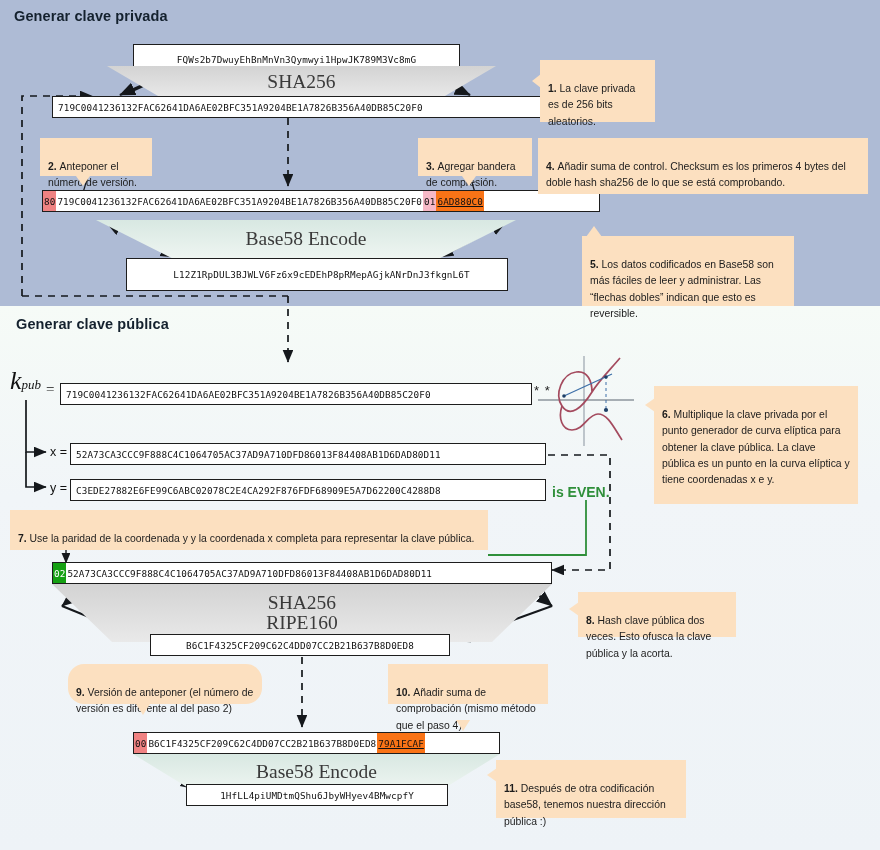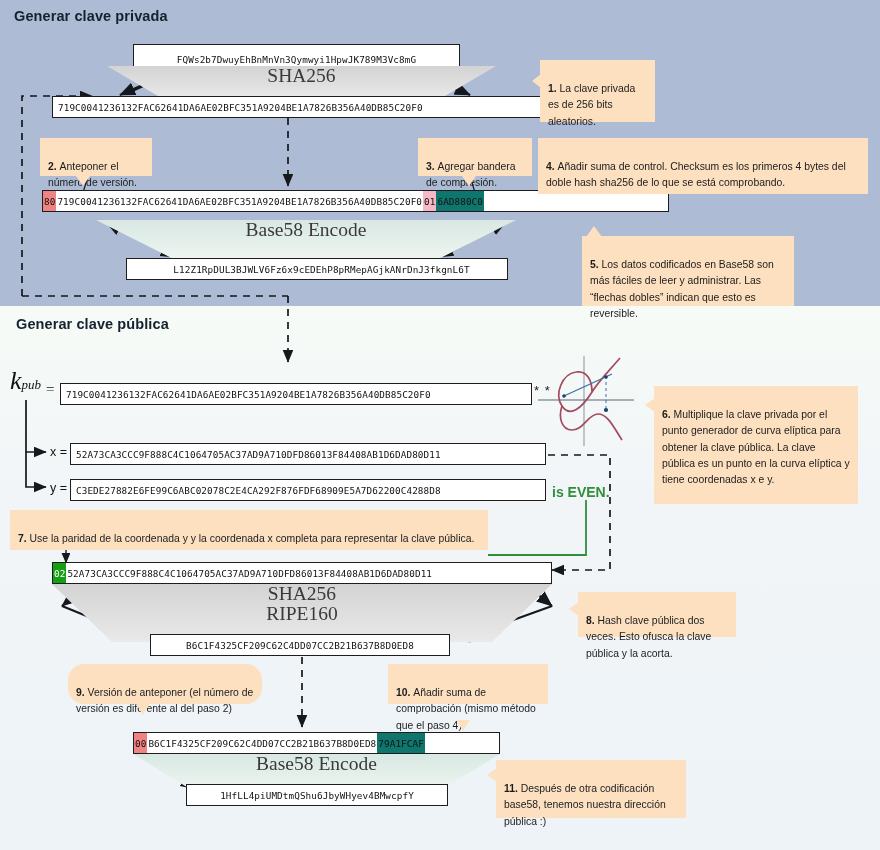--- a/index.html
+++ b/index.html
@@ -22,26 +22,26 @@
   
   .box{position:absolute;box-sizing:border-box;border:1.3px solid #1d1d1d;background:#ffffff;
        font-family:"DejaVu Sans Mono", monospace;font-size:9.3px;color:#111;
        display:flex;align-items:center;white-space:nowrap;overflow:hidden;letter-spacing:.1px;}
   .box.center{justify-content:center;}
   .box.pad{padding-left:5px;}
 
   .seg{display:inline-block;height:100%;line-height:22px;padding:0 1px;}
   .seg-red{background:#ef8282;}
   .seg-pink{background:#f7b8c6;}
-  .seg-yellow{background:#0f766e;}
+  .seg-yellow{background:#f97316;text-decoration:underline;}
   .seg-green{background:#15a013;color:#ffffff;}
 
   
   .funnel{position:absolute;display:flex;flex-direction:column;align-items:center;
-          color:#333;}
+          justify-content:center;color:#333;}
   .funnel .flabel{font-family:"Liberation Serif", serif;font-size:19.5px;color:#3a3a3a;line-height:1.04;text-align:center;}
   .funnel.shade{background:linear-gradient(180deg,#d3d3d3 0%,#e9e9e9 100%);}
   .funnel.shade2{background:linear-gradient(180deg,#d8e8e2 0%,#eef5f1 100%);}
 
   
   .callout{position:absolute;box-sizing:border-box;background:#fce0c0;color:#1c1c1c;
            font-size:10.4px;line-height:16.3px;padding:21px 7px 5px 8px;}
   .callout .num{font-weight:700;}
   .tail{position:absolute;width:0;height:0;}
 
@@ -132,33 +132,33 @@
 
   <div class="box center" style="left:133px;top:44px;width:327px;height:30px;">FQWs2b7DwuyEhBnMnVn3Qymwyi1HpwJK789M3Vc8mG</div>
 
   <div class="funnel shade" style="left:107px;top:66px;width:389px;height:32px;
        clip-path:polygon(0% 0%, 100% 0%, 86% 100%, 14% 100%);">
     <div class="flabel">SHA256</div>
   </div>
 
   <div class="box pad" style="left:52px;top:96px;width:490px;height:22px;">719C0041236132FAC62641DA6AE02BFC351A9204BE1A7826B356A40DB85C20F0</div>
 
-  <div class="box" style="left:42px;top:190px;width:627px;height:22px;">
+  <div class="box" style="left:42px;top:190px;width:558px;height:22px;">
     <span class="seg seg-red">80</span>
     <span class="seg">719C0041236132FAC62641DA6AE02BFC351A9204BE1A7826B356A40DB85C20F0</span>
     <span class="seg seg-pink">01</span>
     <span class="seg seg-yellow">6AD880C0</span>
   </div>
 
   <div class="funnel shade2" style="left:96px;top:220px;width:420px;height:38px;
        clip-path:polygon(0% 0%, 100% 0%, 82% 100%, 18% 100%);">
     <div class="flabel">Base58 Encode</div>
   </div>
 
-  <div class="box center" style="left:126px;top:258px;width:382px;height:22px;padding-left:9px;">L12Z1RpDUL3BJWLV6Fz6x9cEDEhP8pRMepAGjkANrDnJ3fkgnL6T</div>
+  <div class="box center" style="left:126px;top:258px;width:382px;height:33px;padding-left:9px;">L12Z1RpDUL3BJWLV6Fz6x9cEDEhP8pRMepAGjkANrDnJ3fkgnL6T</div>
 
   <div class="kpub" style="left:10px;top:366px;">
     <span class="k">k</span><span class="sub">pub</span>
   </div>
   <div class="eq" style="left:46px;top:381px;">=</div>
 
   <div class="box pad" style="left:60px;top:383px;width:472px;height:22px;">719C0041236132FAC62641DA6AE02BFC351A9204BE1A7826B356A40DB85C20F0</div>
 
   <div class="stars" style="left:534px;top:383px;">* *</div>
 

